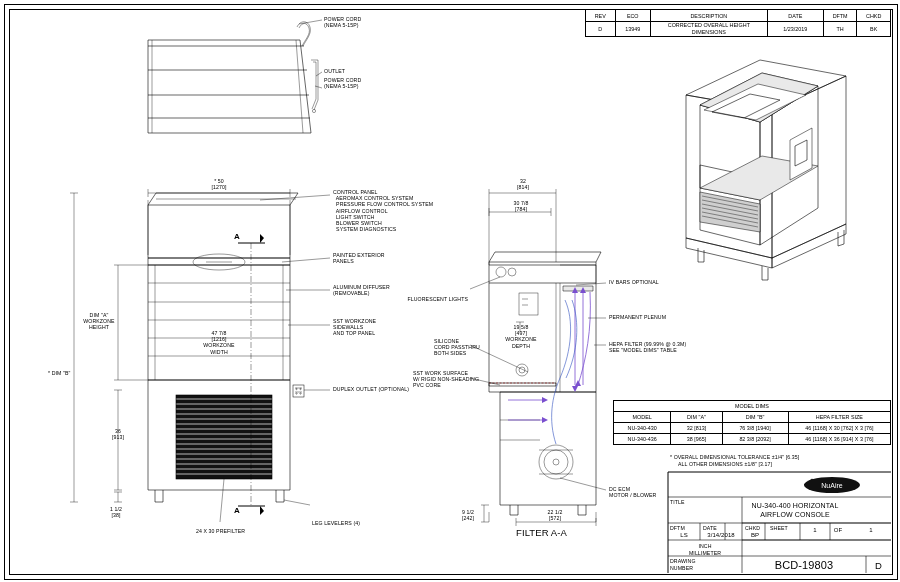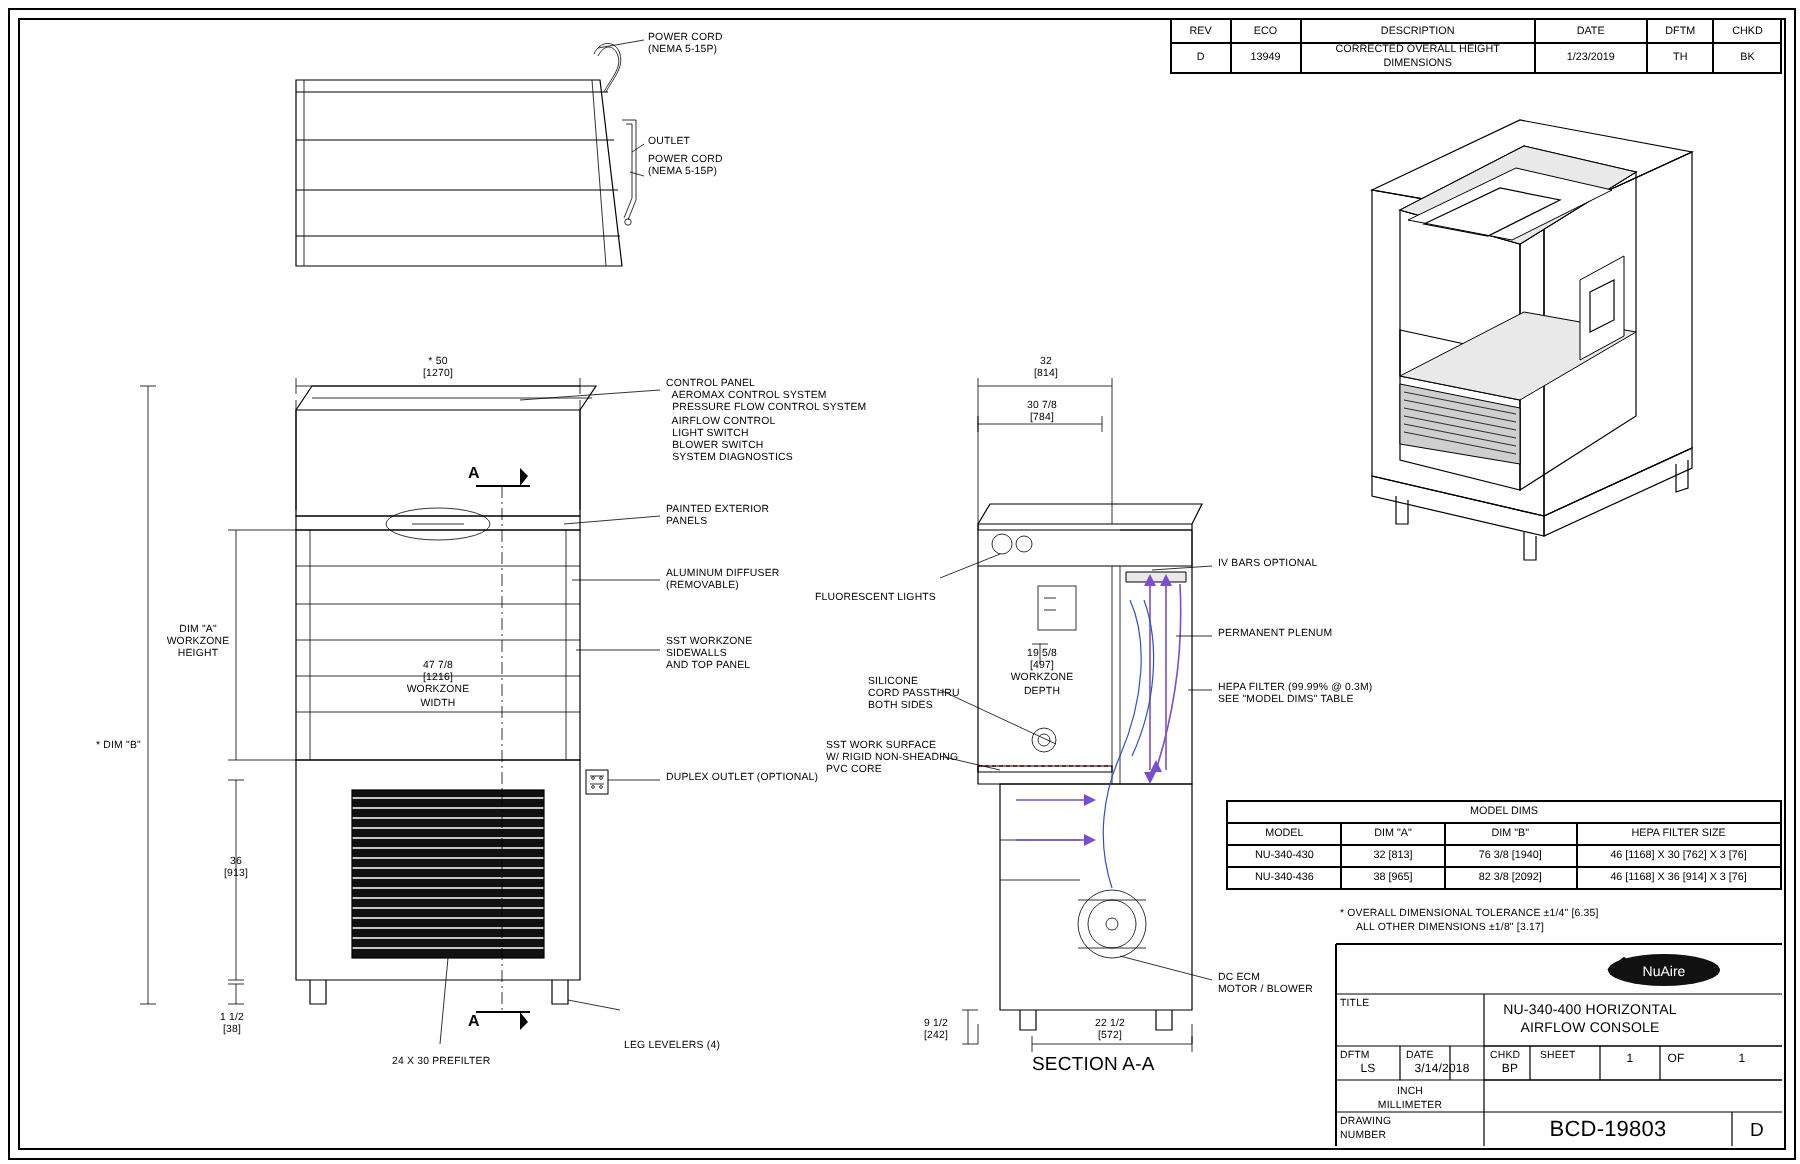--- a/index.html
+++ b/index.html
@@ -310,21 +310,21 @@
 BOTH SIDES</div>
   <div class="txt" style="left:413px;top:370px;">SST WORK SURFACE
 W/ RIGID NON-SHEADING
 PVC CORE</div>
   <div class="txt" style="left:609px;top:279px;">IV BARS OPTIONAL</div>
   <div class="txt" style="left:609px;top:314px;">PERMANENT PLENUM</div>
   <div class="txt" style="left:609px;top:341px;">HEPA FILTER (99.99% @ 0.3M)
 SEE "MODEL DIMS" TABLE</div>
   <div class="txt" style="left:609px;top:486px;">DC ECM
 MOTOR / BLOWER</div>
-  <div class="txt t9" style="left:516px;top:527px;">SECTION A-A</div>
+  <div class="txt t9" style="left:516px;top:527px;">FILTER A-A</div>
   <div class="txt t8 bold" style="left:234px;top:232px;">A</div>
   <div class="txt t8 bold" style="left:234px;top:506px;">A</div>
 
   <div class="txt c" style="left:195px;top:178px;width:48px;">* 50
 [1270]</div>
   <div class="txt c" style="left:194px;top:330px;width:50px;">47 7/8
 [1216]
 WORKZONE
 WIDTH</div>
   <div class="txt c" style="left:78px;top:312px;width:42px;">DIM "A"

